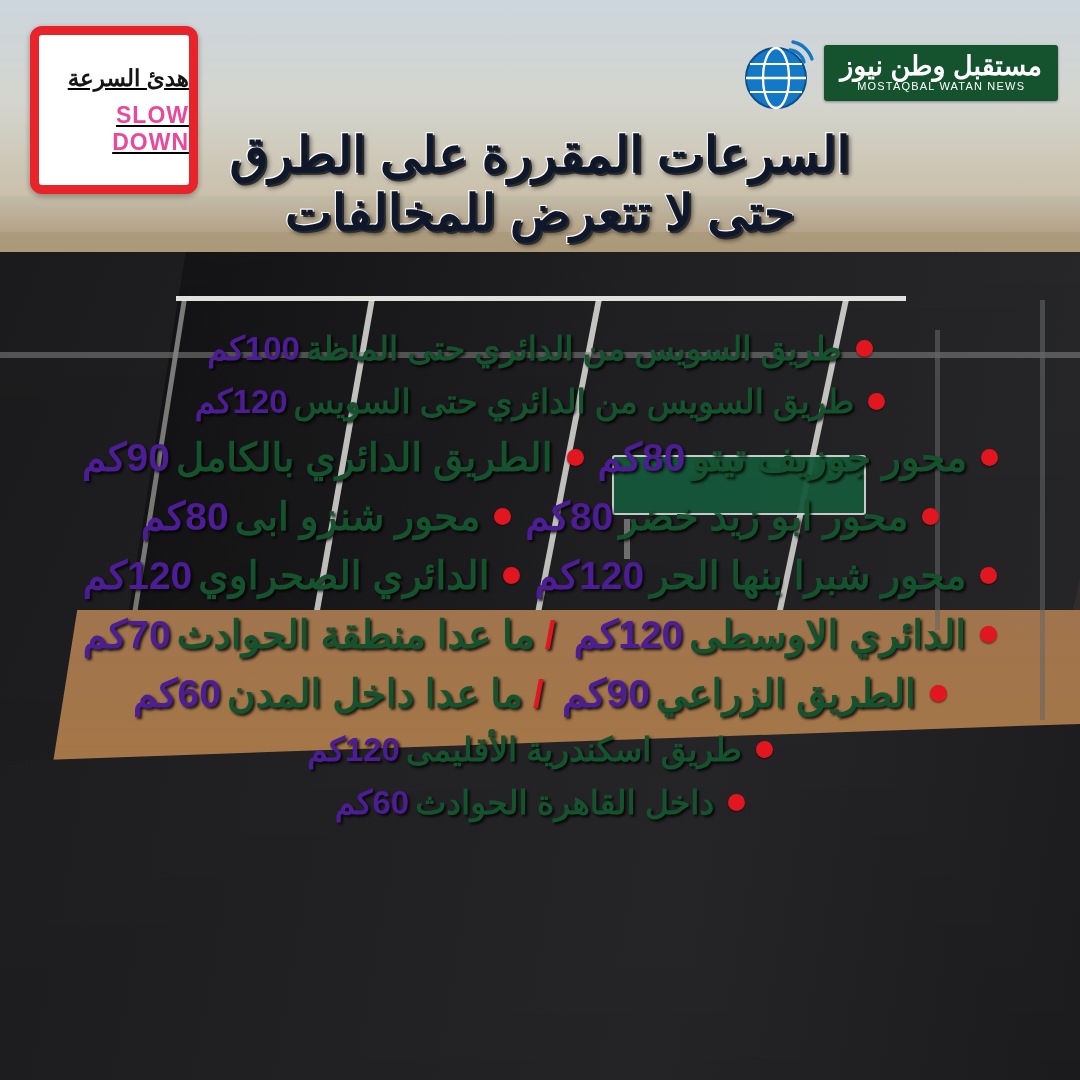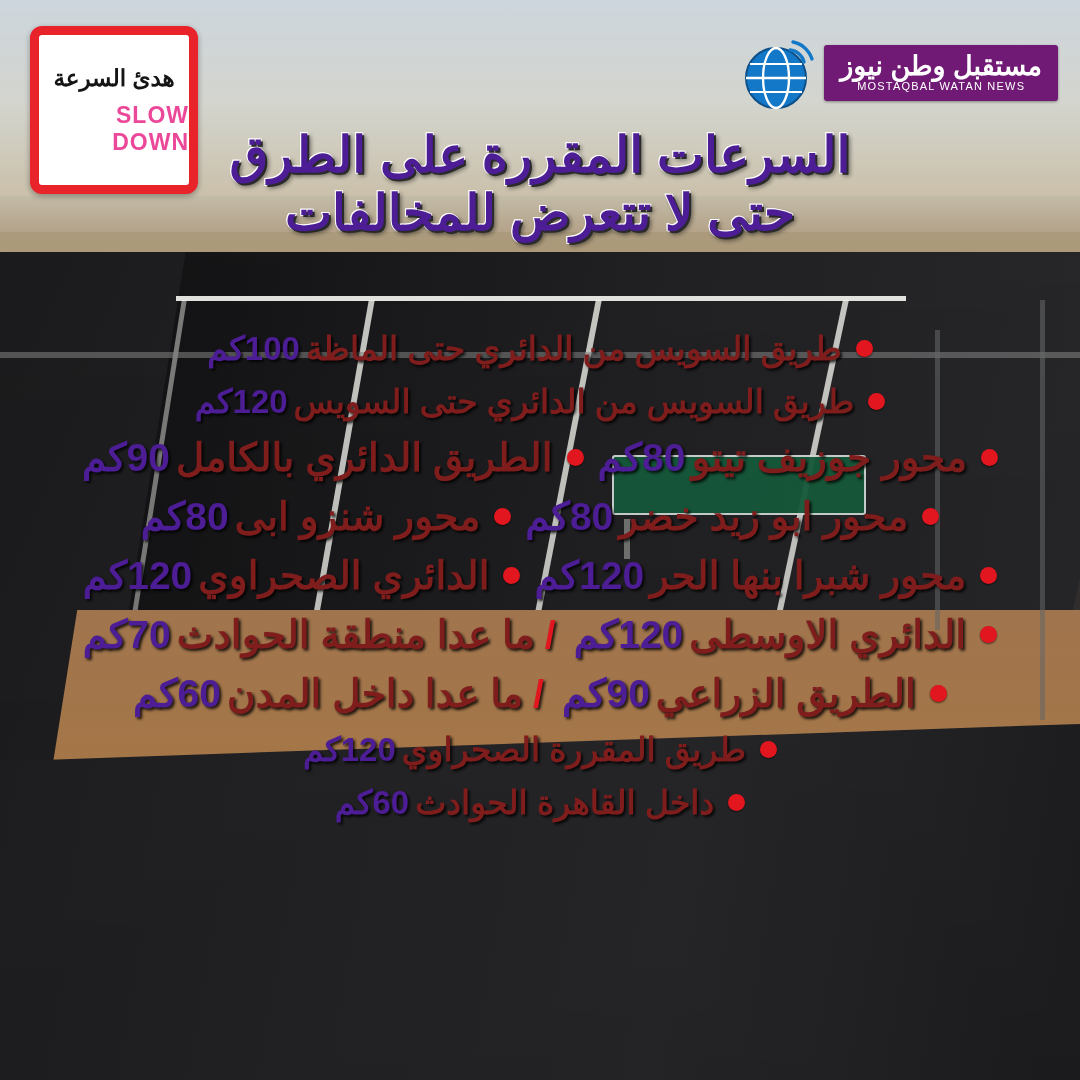--- a/index.html
+++ b/index.html
@@ -118,23 +118,24 @@
   .slow-sign {
     position: absolute;
     left: 30px; top: 26px;
     width: 150px; height: 150px;
     border: 9px solid #e8232a;
     border-radius: 12px;
     background: #ffffff;
     box-shadow: 0 2px 6px rgba(0,0,0,.35);
     display: flex;
     flex-direction: column;
-    align-items: center;
+    align-items: flex-start;
     justify-content: center;
     gap: 10px;
+    text-decoration: underline;
   }
   .slow-sign .ar {
     font-size: 23px;
     font-weight: bold;
     color: #151515;
     direction: rtl;
   }
   .slow-sign .en {
     font-size: 23px;
     font-weight: bold;
@@ -144,21 +145,21 @@
 
   
   .logo {
     position: absolute;
     right: 22px; top: 34px;
     display: flex;
     align-items: center;
     gap: 8px;
   }
   .logo-texts {
-    background: #701a75;
+    background: #14532d;
     padding: 8px 16px 9px 16px;
     border-radius: 3px;
     text-align: center;
     color: #fff;
     box-shadow: 0 1px 3px rgba(0,0,0,.4);
   }
   .logo-ar {
     font-size: 27px;
     font-weight: bold;
     line-height: 1;
@@ -179,21 +180,21 @@
     position: absolute;
     left: 0; top: 126px;
     width: 1080px;
     text-align: center;
     direction: rtl;
   }
   .headline .l1,
   .headline .l2 {
     font-size: 50px;
     font-weight: bold;
-    color: #4c1d95;
+    color: #0f172a;
     line-height: 1.16;
     -webkit-text-stroke: 2px #ffffff;
     paint-order: stroke fill;
     text-shadow:
        2px 2px 0 #2a2a2a,
       -1px -1px 0 #ffffff,
        3px 3px 5px rgba(0,0,0,.55);
   }
   .rule {
     position: absolute;
@@ -231,21 +232,21 @@
     display: flex;
     align-items: baseline;
     gap: 6px;
   }
   .txt, .num, .sep {
     font-weight: bold;
     text-shadow: 2px 2px 3px rgba(0,0,0,.85);
   }
   .txt {
     font-size: 33px;
-    color: #7f1d1d;
+    color: #14532d;
   }
   .num {
     font-size: 33px;
     color: #4c1d95;
   }
   .sep {
     font-size: 33px;
     color: #e2161f;
     padding: 0 4px;
   }
@@ -378,21 +379,21 @@
         </span>
         <span class="entry">
           <span class="sep">/</span>
           <span class="txt">ما عدا داخل المدن</span>
           <span class="num">60كم</span>
         </span>
       </div>
       <div class="row">
         <span class="bullet"></span>
         <span class="entry">
-          <span class="txt">طريق المقررة الصحراوي</span>
+          <span class="txt">طريق اسكندرية الأقليمى</span>
           <span class="num">120كم</span>
         </span>
       </div>
       <div class="row">
         <span class="bullet"></span>
         <span class="entry">
           <span class="txt">داخل القاهرة الحوادث</span>
           <span class="num">60كم</span>
         </span>
       </div>

